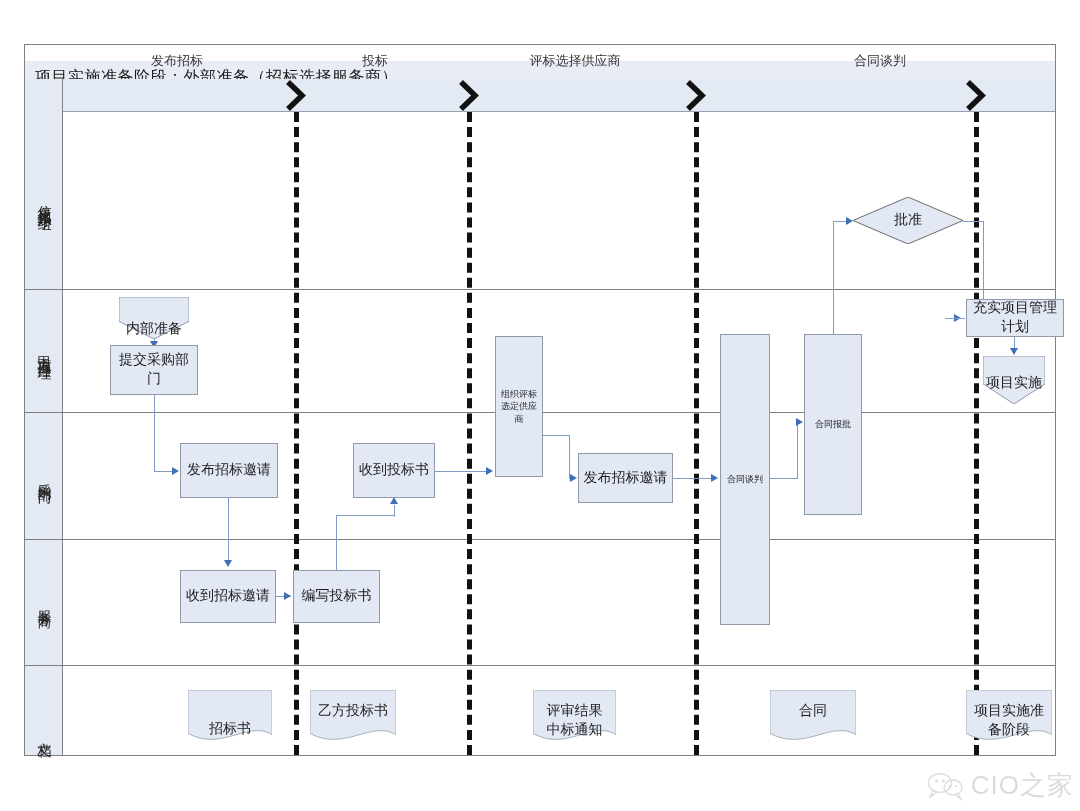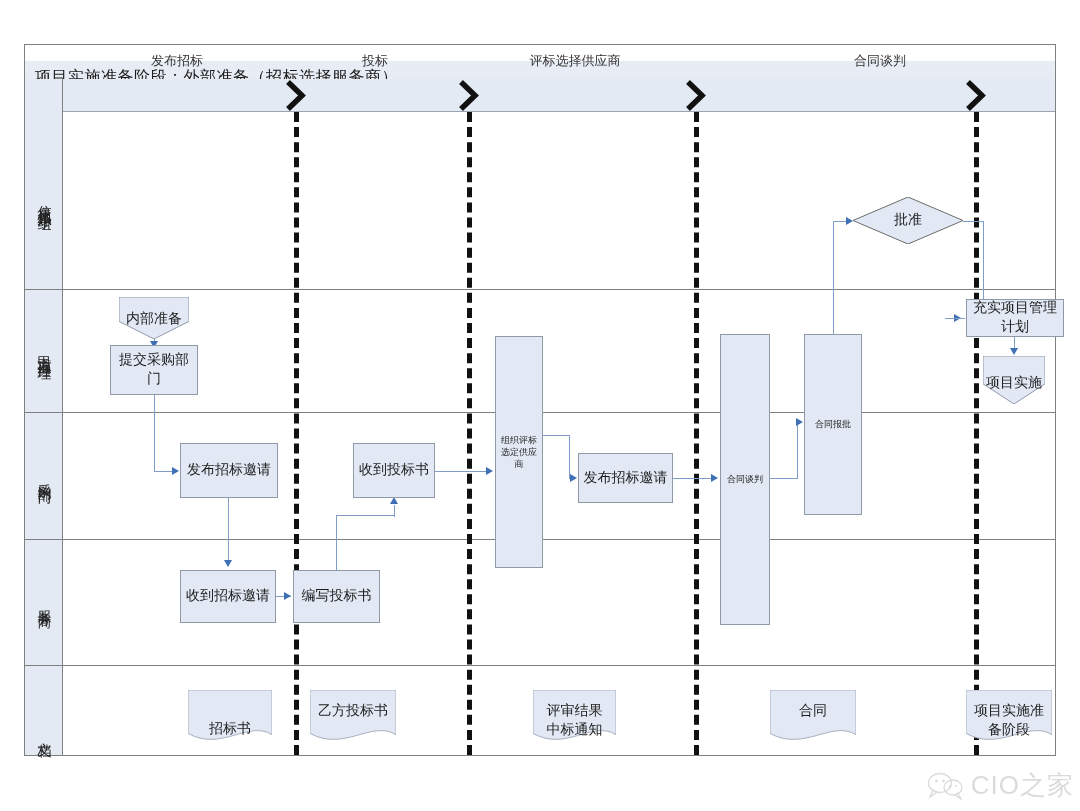--- a/index.html
+++ b/index.html
@@ -181,42 +181,42 @@
       <div class="ln lnv" style="left:958px;top:176px;height:97px;"></div>
       <div class="ln lnh" style="left:958px;top:273px;width:-2px;"></div>
       <div class="arw r" style="left:929px;top:269px;"></div>
       <div class="ln lnh" style="left:920px;top:273px;width:20px;"></div>
 
       <div class="ln lnv" style="left:989px;top:292px;height:15px;"></div>
       <div class="arw d" style="left:985px;top:303px;"></div>
     </div>
 
     <div id="nodes">
-        <div class="shape" style="left: 94px; top: 252px; width: 70px; height: 42px; align-items: center; padding-top: 3px;">
+        <div class="shape" style="left: 94px; top: 252px; width: 70px; height: 42px; align-items: flex-end; padding-top: 3px;">
           <svg width="70" height="42" viewBox="0 0 70 42" style="position: absolute; left: 0px; top: 0px;">
             <polygon points="0,0 70,0 70,24.36 35,42 0,24.36" fill="#e2e9f5" stroke="#9099a8" stroke-width="1"></polygon>
           </svg>
           <div class="shape-txt">内部准备</div>
         </div>
         <div class="shape proc" style="left: 85px; top: 300px; width: 88px; height: 50px;">
           <div class="shape-txt">提交采购部门</div>
         </div>
         <div class="shape proc" style="left: 155px; top: 398px; width: 98px; height: 55px;">
           <div class="shape-txt">发布招标邀请</div>
         </div>
         <div class="shape proc" style="left: 328px; top: 398px; width: 82px; height: 55px;">
           <div class="shape-txt">收到投标书</div>
         </div>
         <div class="shape proc" style="left: 155px; top: 525px; width: 96px; height: 53px;">
           <div class="shape-txt">收到招标邀请</div>
         </div>
         <div class="shape proc" style="left: 268px; top: 525px; width: 87px; height: 53px;">
           <div class="shape-txt">编写投标书</div>
         </div>
-        <div class="shape proc" style="left: 470px; top: 291px; width: 48px; height: 232px; font-size: 9px;">
+        <div class="shape proc" style="left: 470px; top: 291px; width: 48px; height: 141px; font-size: 9px;">
           <div class="shape-txt">组织评标<br>选定供应商</div>
         </div>
         <div class="shape proc" style="left: 553px; top: 408px; width: 95px; height: 50px;">
           <div class="shape-txt">发布招标邀请</div>
         </div>
         <div class="shape proc" style="left: 695px; top: 289px; width: 50px; height: 291px; font-size: 9px;">
           <div class="shape-txt">合同谈判</div>
         </div>
         <div class="shape proc" style="left: 779px; top: 289px; width: 58px; height: 181px; font-size: 9px;">
           <div class="shape-txt">合同报批</div>

